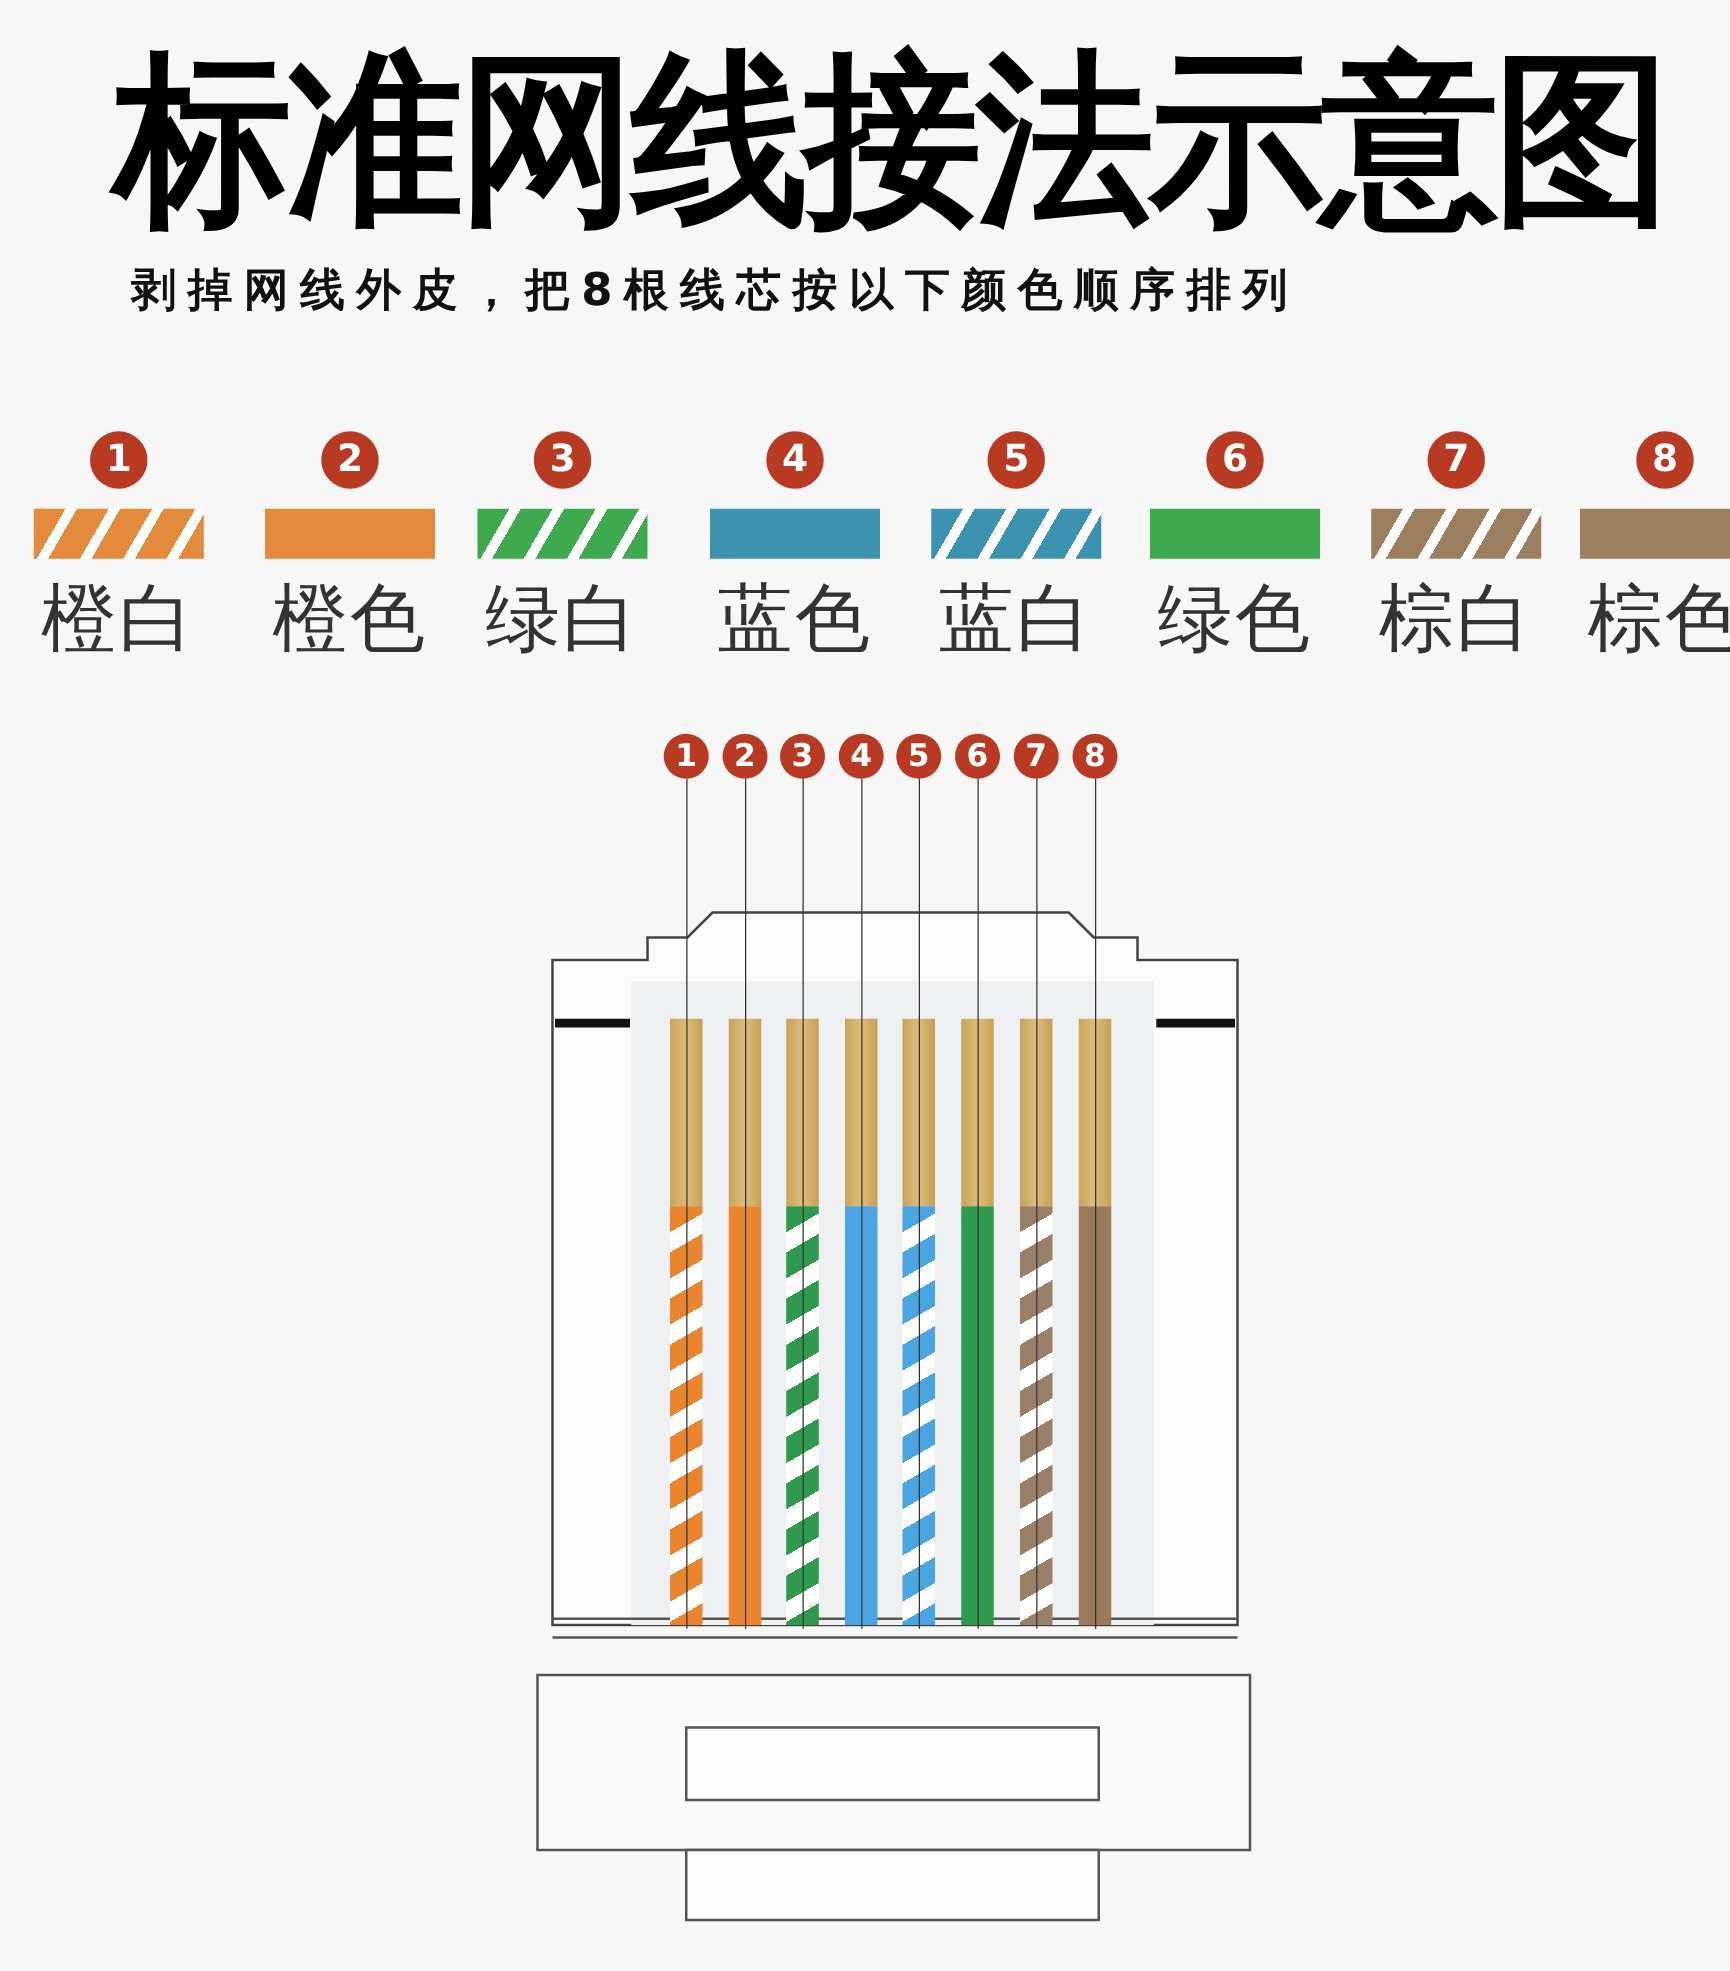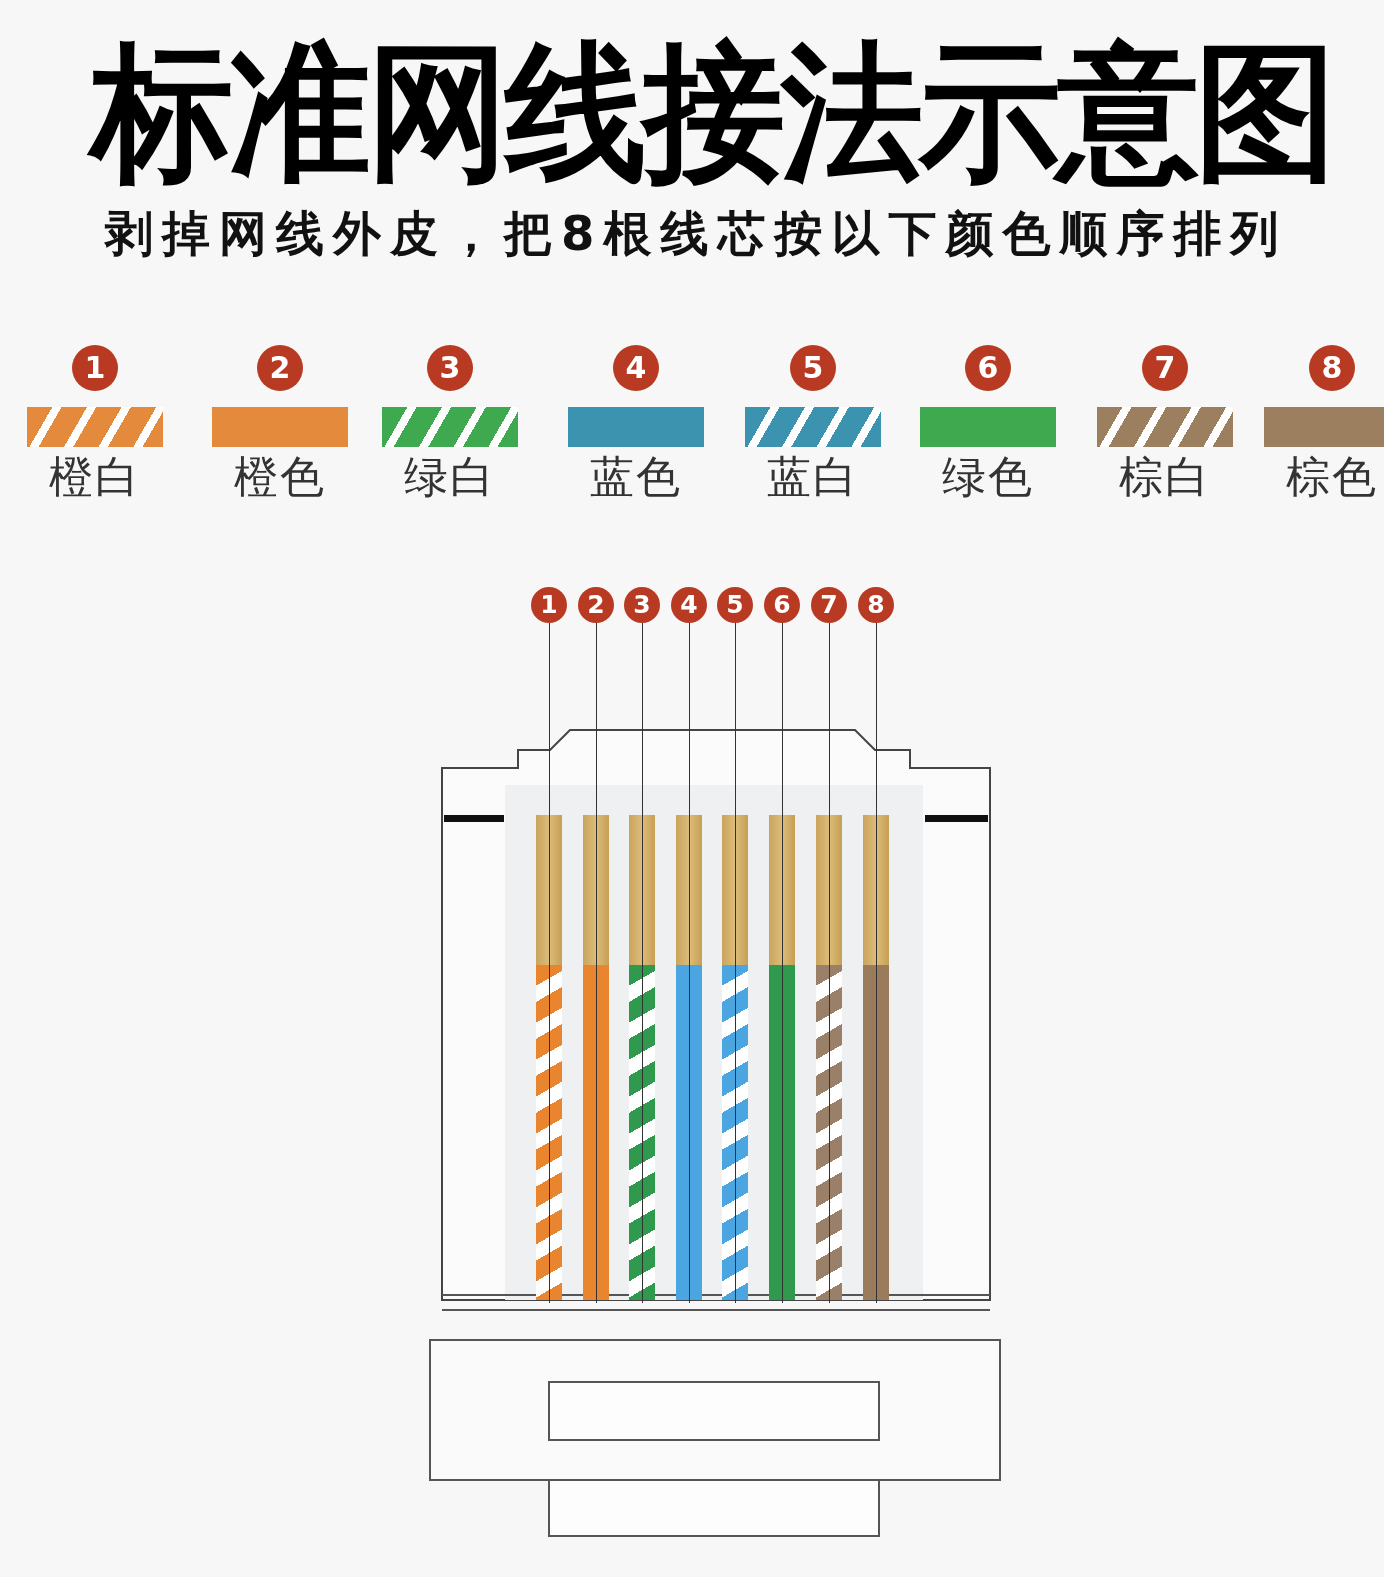--- a/index.html
+++ b/index.html
@@ -1,22 +1,22 @@
 <!DOCTYPE html>
 <html><head>
 <meta charset="utf-8">
 <style>
   html,body{margin:0;padding:0;}
   body{width:1384px;height:1577px;background:#f7f7f7;position:relative;overflow:hidden;font-family:"DejaVu Sans",sans-serif;}
   .title{position:absolute;left:0;top:28px;width:1384px;text-align:center;font-size:142px;font-weight:bold;color:#000;letter-spacing:-4px;line-height:170px;padding-left:40px;box-sizing:border-box;transform:scaleY(1.05);}
-  .subtitle{position:absolute;left:105px;top:198px;font-size:48px;font-weight:bold;color:#111;letter-spacing:9px;line-height:70px;white-space:nowrap;}
+  .subtitle{position:absolute;left:105px;top:198px;font-size:36px;font-weight:bold;color:#111;letter-spacing:9px;line-height:70px;white-space:nowrap;}
   .legend-item{position:absolute;width:140px;text-align:center;}
   .badge{width:46px;height:46px;border-radius:50%;background:#b83a22;color:#fff;font-size:30px;font-weight:bold;line-height:46px;text-align:center;margin:0 auto;}
   .swatch{width:136px;height:40px;margin:16px auto 0;}
-  .legend-label{font-size:44px;color:#333;margin-top:5px;line-height:50px;letter-spacing:2px;}
+  .legend-label{font-size:60px;color:#333;margin-top:23px;line-height:50px;letter-spacing:2px;}
   .pin-badge{position:absolute;top:587px;width:36px;height:36px;border-radius:50%;background:#b83a22;color:#fff;font-size:25px;font-weight:bold;line-height:36px;text-align:center;}
   .leader{position:absolute;top:623px;width:1px;height:680px;background:#333;}
   .wire{position:absolute;width:26px;}
   .contact{position:absolute;top:815px;width:26px;height:150px;background:linear-gradient(90deg,#c9a45c,#dcbd7a 50%,#c79f55);}
 </style>
 </head>
 <body>
 
 <div class="title">标准网线接法示意图</div>
 <div class="subtitle">剥掉网线外皮，把8根线芯按以下颜色顺序排列</div>

